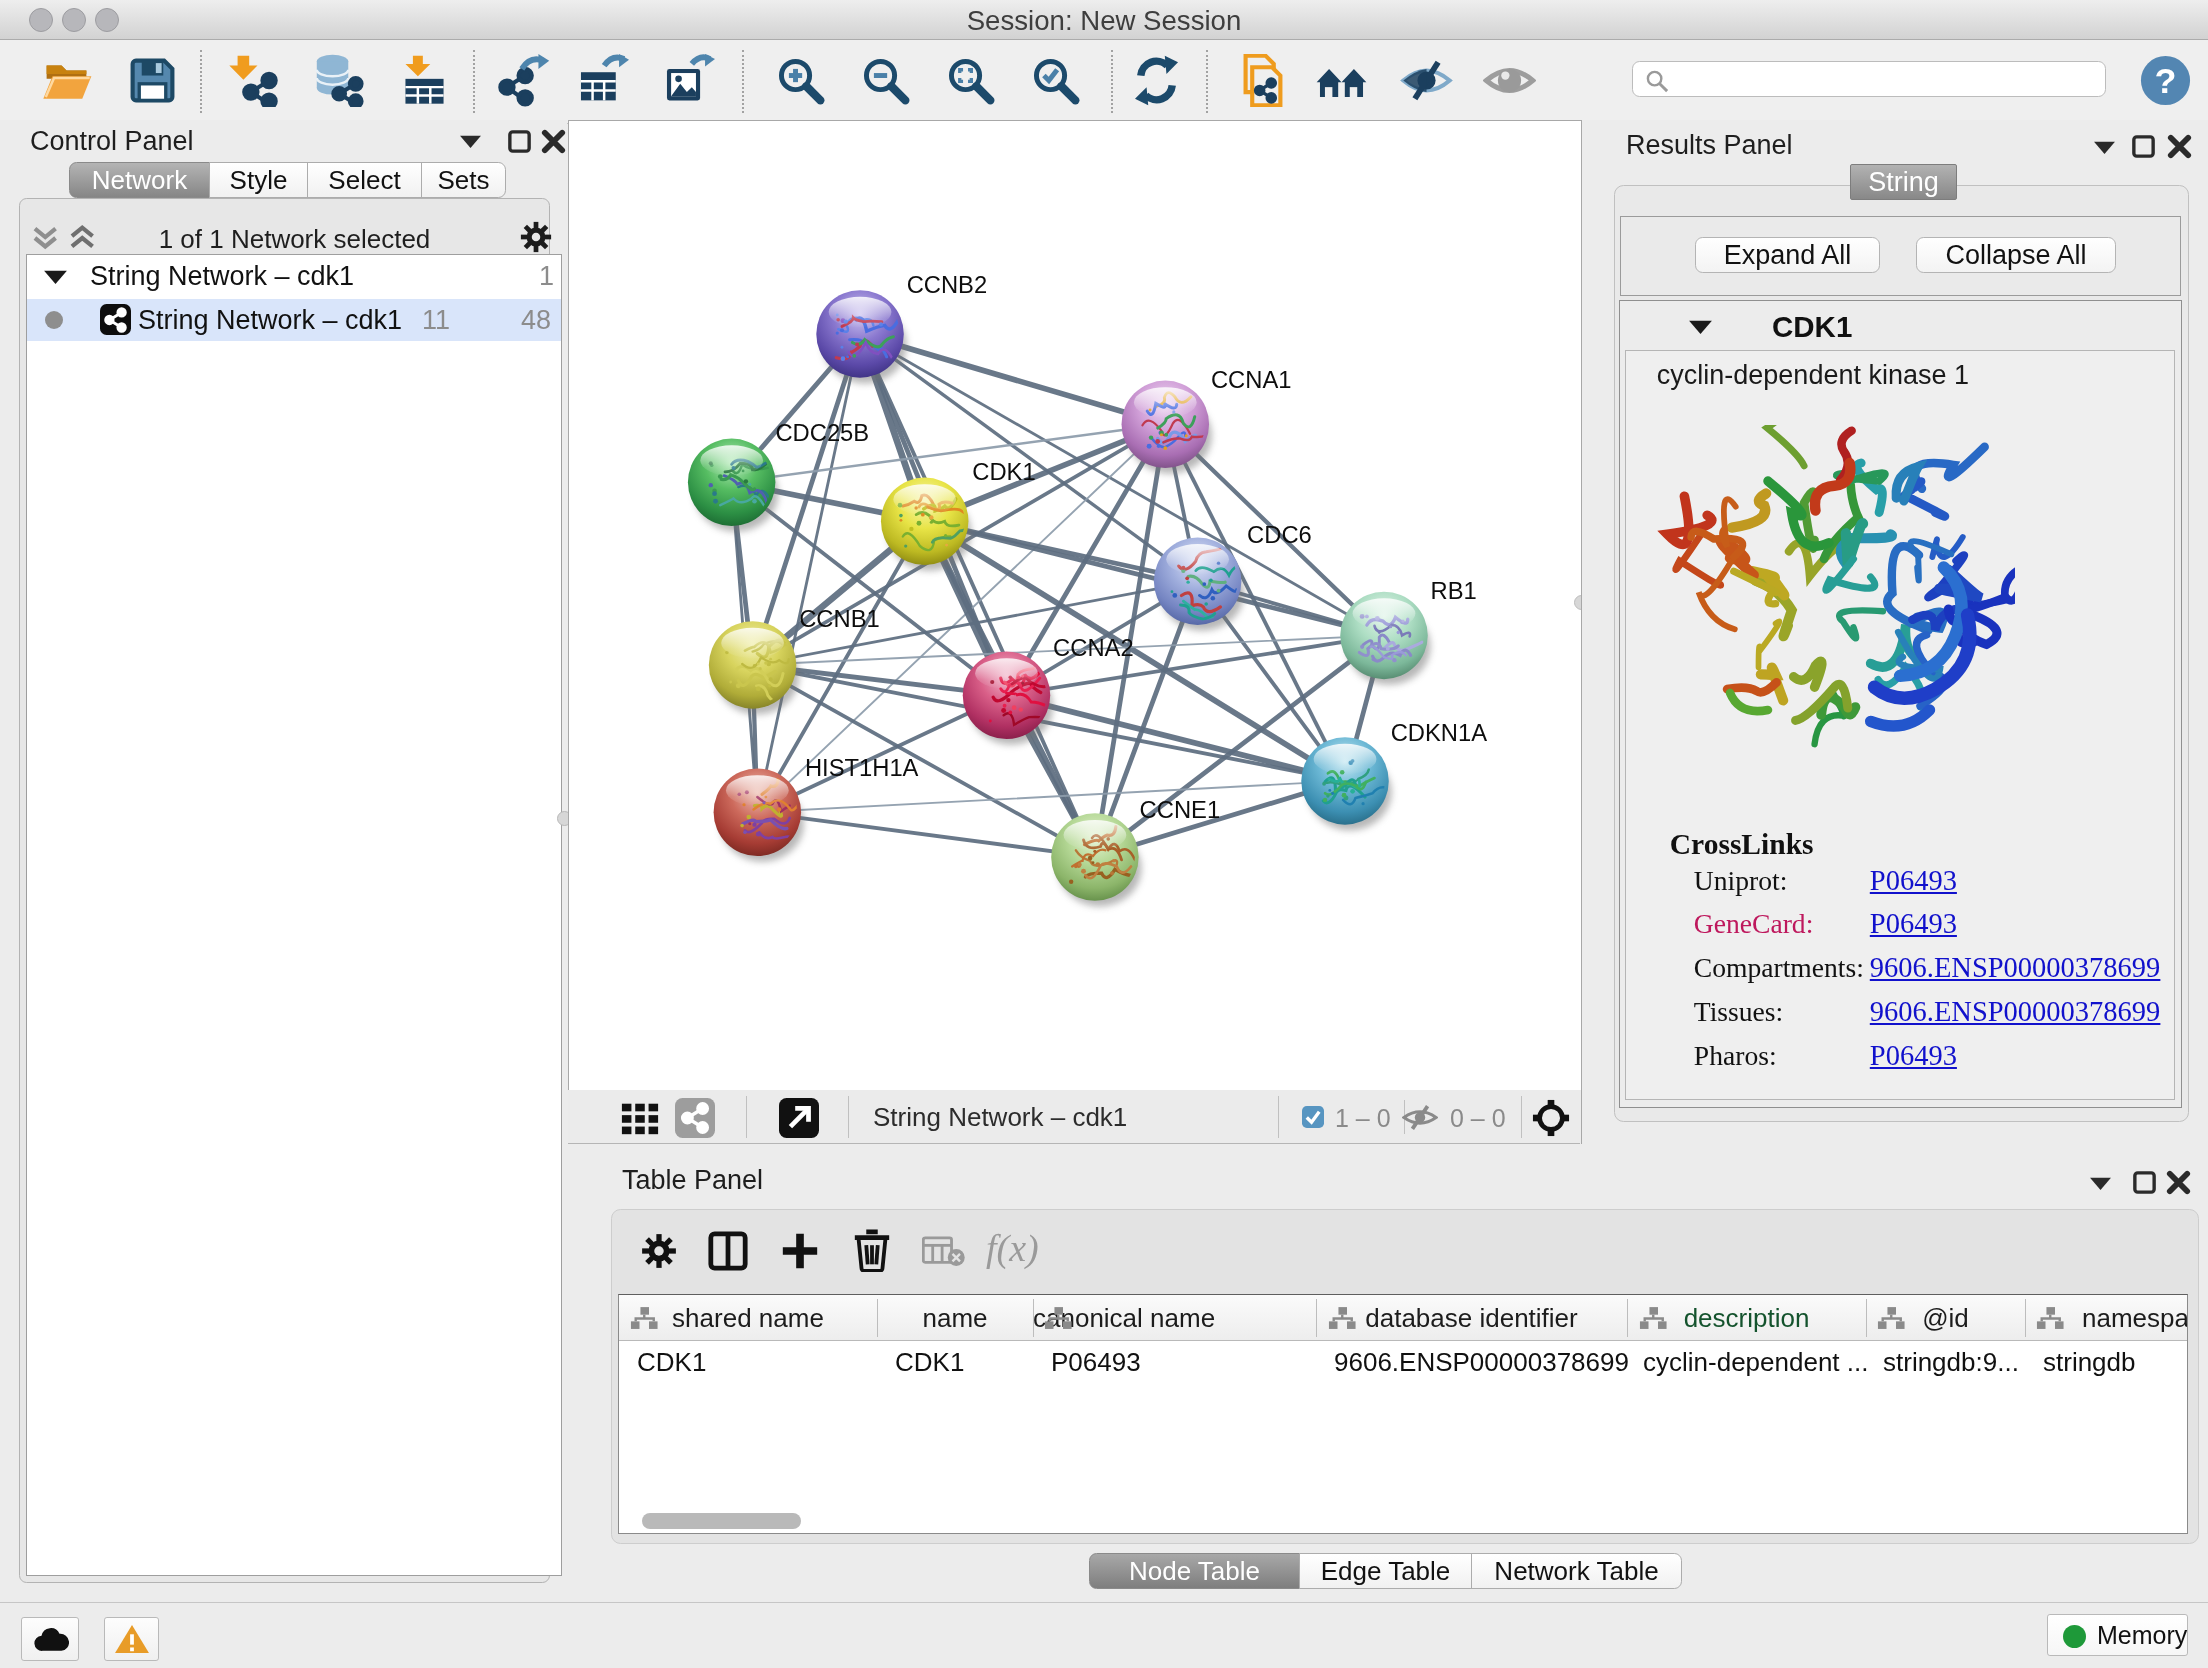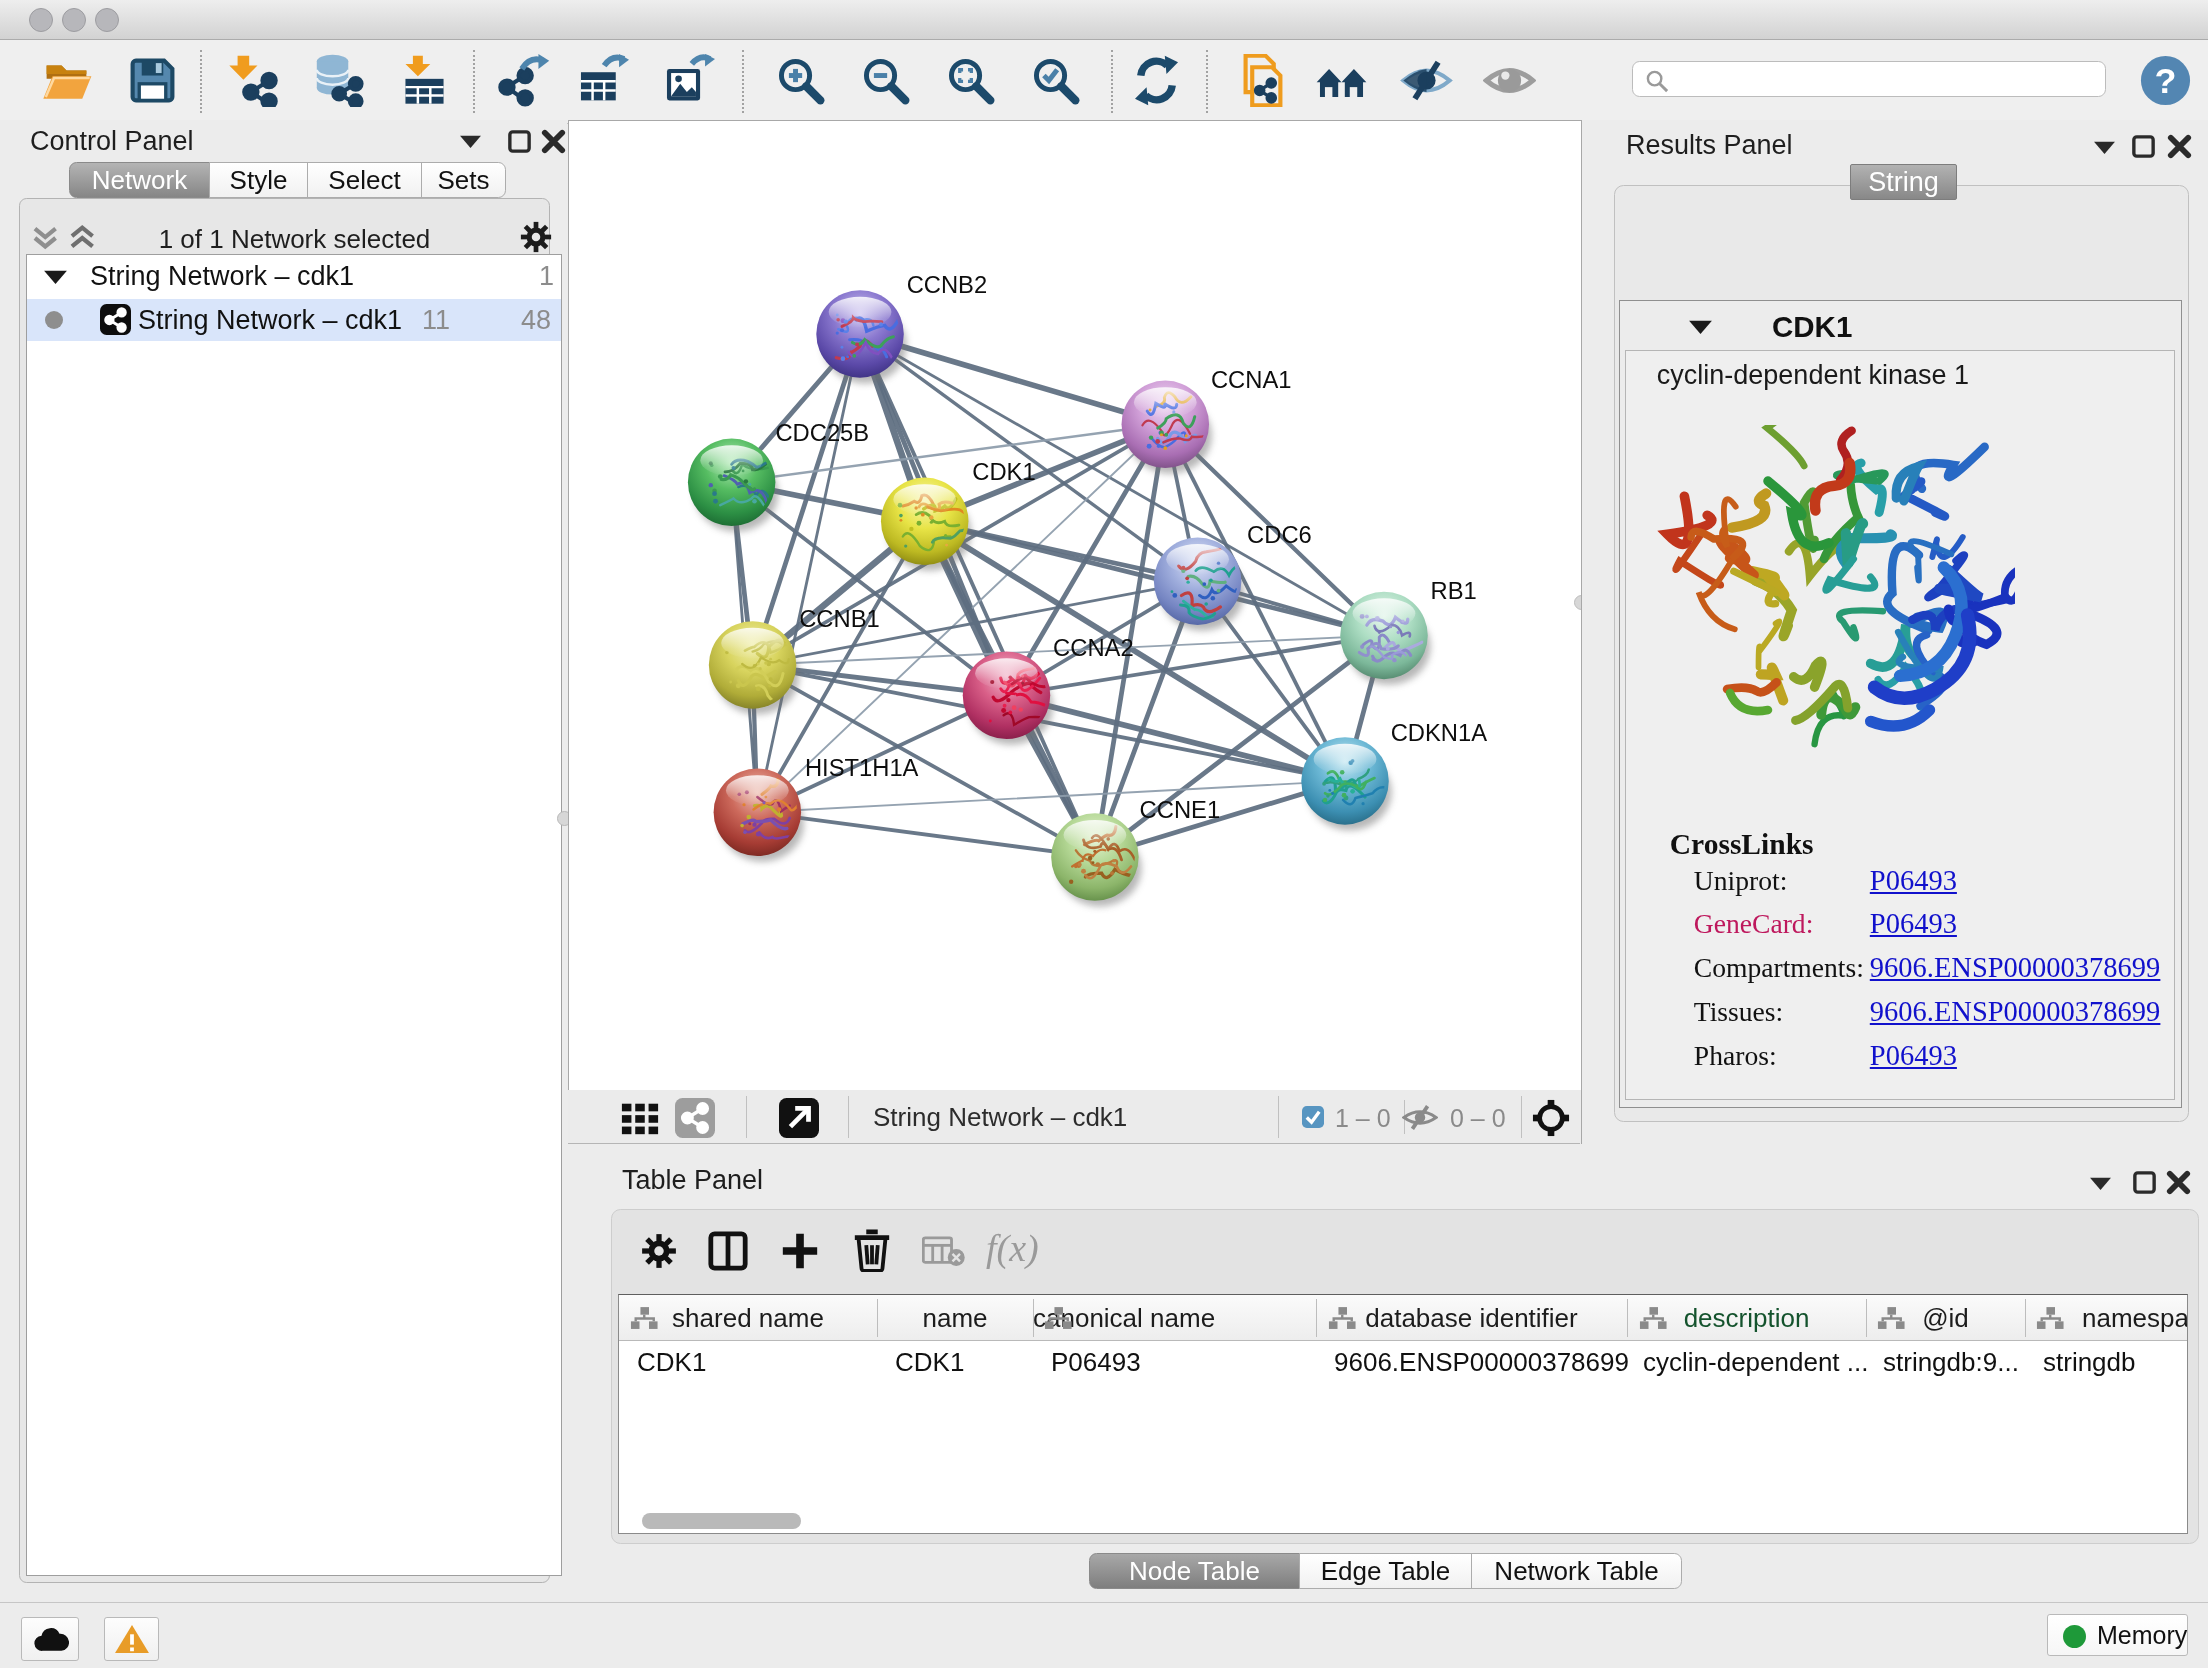--- a/index.html
+++ b/index.html
@@ -31,20 +31,21 @@
   .statbtn{top:14.3px;height:42px;background:linear-gradient(#fdfdfd,#f0f0f0);border:1.9px solid #b9b9b9;border-radius:2.9px;}
   a.lnk{color:#1111cc;text-decoration:underline;}
 </style>
 </head>
 <body>
 
 <div id="titlebar" class="abs">
   <div class="tl abs" style="left:28.5px;"></div>
   <div class="tl abs" style="left:62px;"></div>
   <div class="tl abs" style="left:95px;"></div>
+  <div id="wtitle" class="abs">Session: New Session</div>
 </div>
 
 <div id="toolbar" class="abs">
 
   <svg class="abs ticon" style="left:40px" viewBox="0 0 64 64">
     <path d="M8 14 L26 14 L32 20 L56 20 L56 30 L8 30 Z" fill="#b06f10"></path>
     <path d="M8 14 L26 14 L32 20 L56 20 L56 24 L8 24 Z" fill="#c8820f"></path>
     <path d="M4 54 L15 27 L62 27 L51 54 Z" fill="#f2a43e"></path>
     <path d="M7 52 L17 29 L60 29" stroke="#ffd9a0" stroke-width="3" fill="none"></path>
   </svg>
@@ -856,20 +857,24 @@
       <rect x="4" y="4" width="20" height="20" rx="3" fill="none" stroke="#2a2a2a" stroke-width="3.5"></rect>
     </svg>
   <svg class="abs" style="left:584px;top:13.3px;width:27px;height:27px" viewBox="0 0 28 28">
       <path d="M5 5 L23 23 M23 5 L5 23" stroke="#2a2a2a" stroke-width="6" stroke-linecap="round"></path>
     </svg>
 
   <div class="abs" style="left:32px;top:65px;width:573px;height:935px;background:#e9e9e9;border:1px solid #c0c0c0;border-radius:9.5px;"></div>
 
   <div class="abs" style="left:268px;top:44px;width:105px;height:34px;background:linear-gradient(#b2b2b2,#888888);border:1px solid #7d7d7d;border-radius:2px;color:#fff;font-size:27px;text-align:center;line-height:34px;">String</div>
 
+  <div class="abs" style="left:38px;top:96px;width:559px;height:78px;border:1px solid #9b9b9b;background:#eaeaea;">
+    <div class="abs" style="left:74px;top:20px;width:183px;height:34px;background:linear-gradient(#ffffff,#f3f3f3);border:1px solid #b4b4b4;border-radius:7.6px;font-size:27px;text-align:center;line-height:34px;color:#111;">Expand All</div>
+    <div class="abs" style="left:295px;top:20px;width:198px;height:34px;background:linear-gradient(#ffffff,#f3f3f3);border:1px solid #b4b4b4;border-radius:7.6px;font-size:27px;text-align:center;line-height:34px;color:#111;">Collapse All</div>
+  </div>
 
   <div class="abs" style="left:37px;top:180px;width:561px;height:806px;border:1px solid #8f8f8f;background:#ececec;">
     <svg class="abs" style="left:67px;top:16px;width:27px;height:19px" viewBox="0 0 28 20">
         <polygon points="2,4 26,4 14,18" fill="#1a1a1a"></polygon>
       </svg>
     <div class="abs" style="left:152px;top:8.6px;font-size:29.5px;font-weight:bold;color:#111;">CDK1</div>
 
     <div class="abs" style="left:4.8px;top:49px;width:548px;height:748px;background:#efefef;border:1px solid #b5b5b5;">
       <div class="abs" style="left:31px;top:8.6px;font-size:27px;color:#1a1a1a;">cyclin-dependent kinase 1</div>
 

